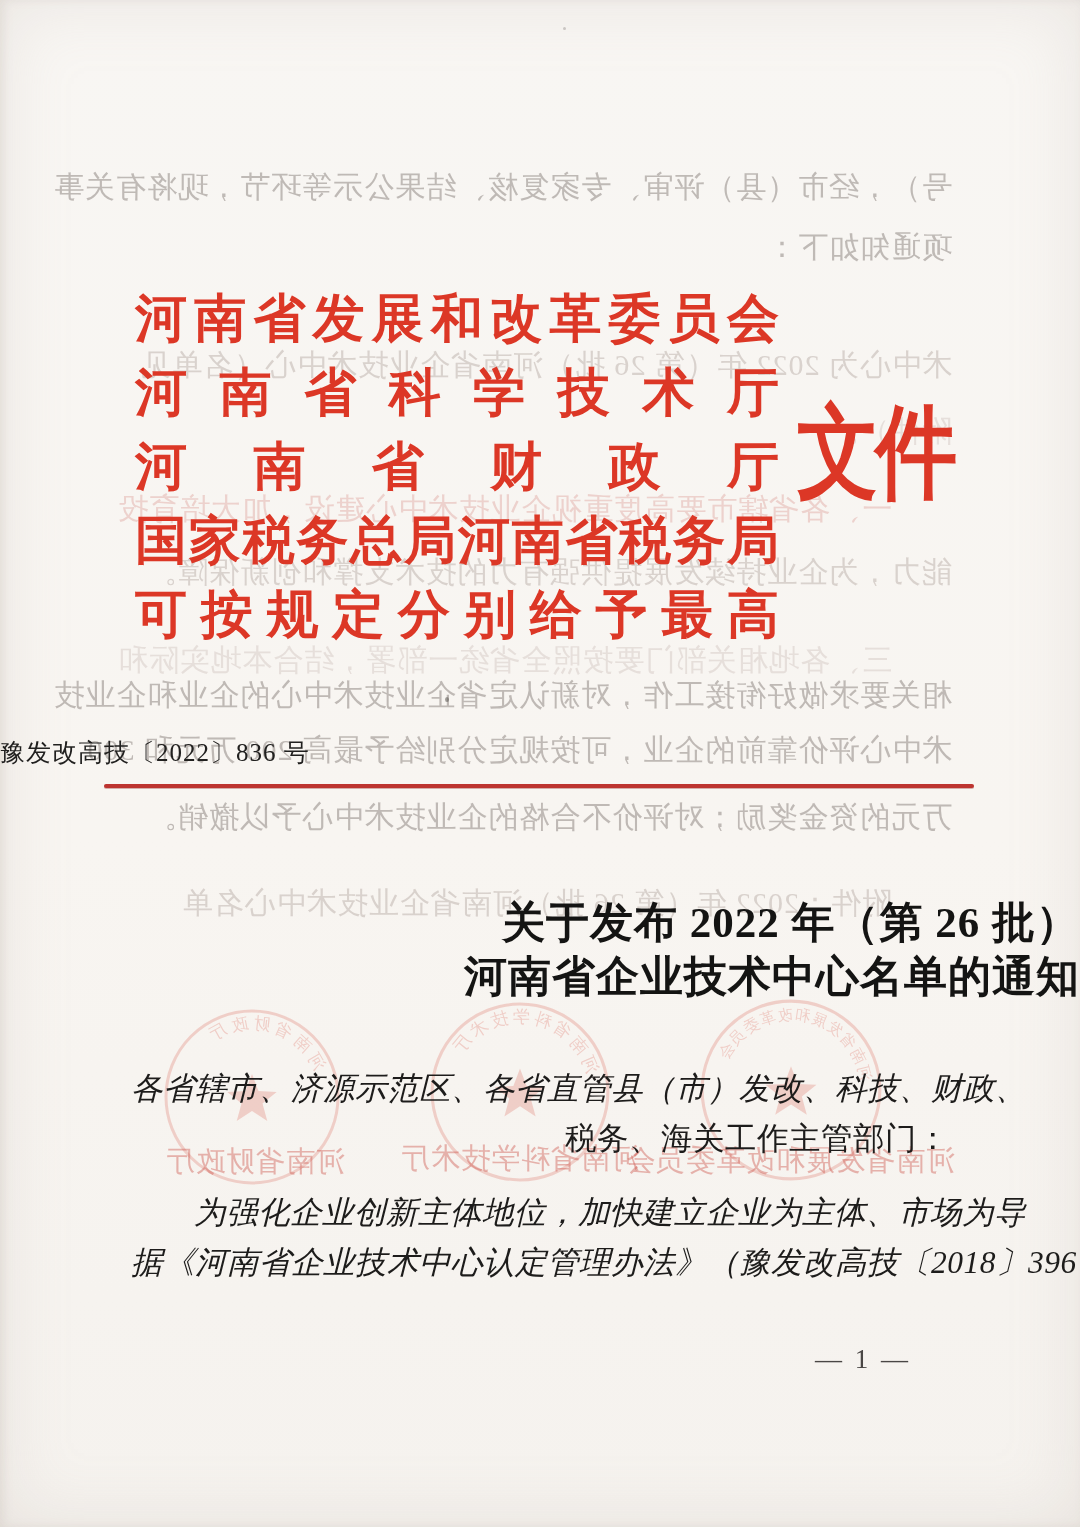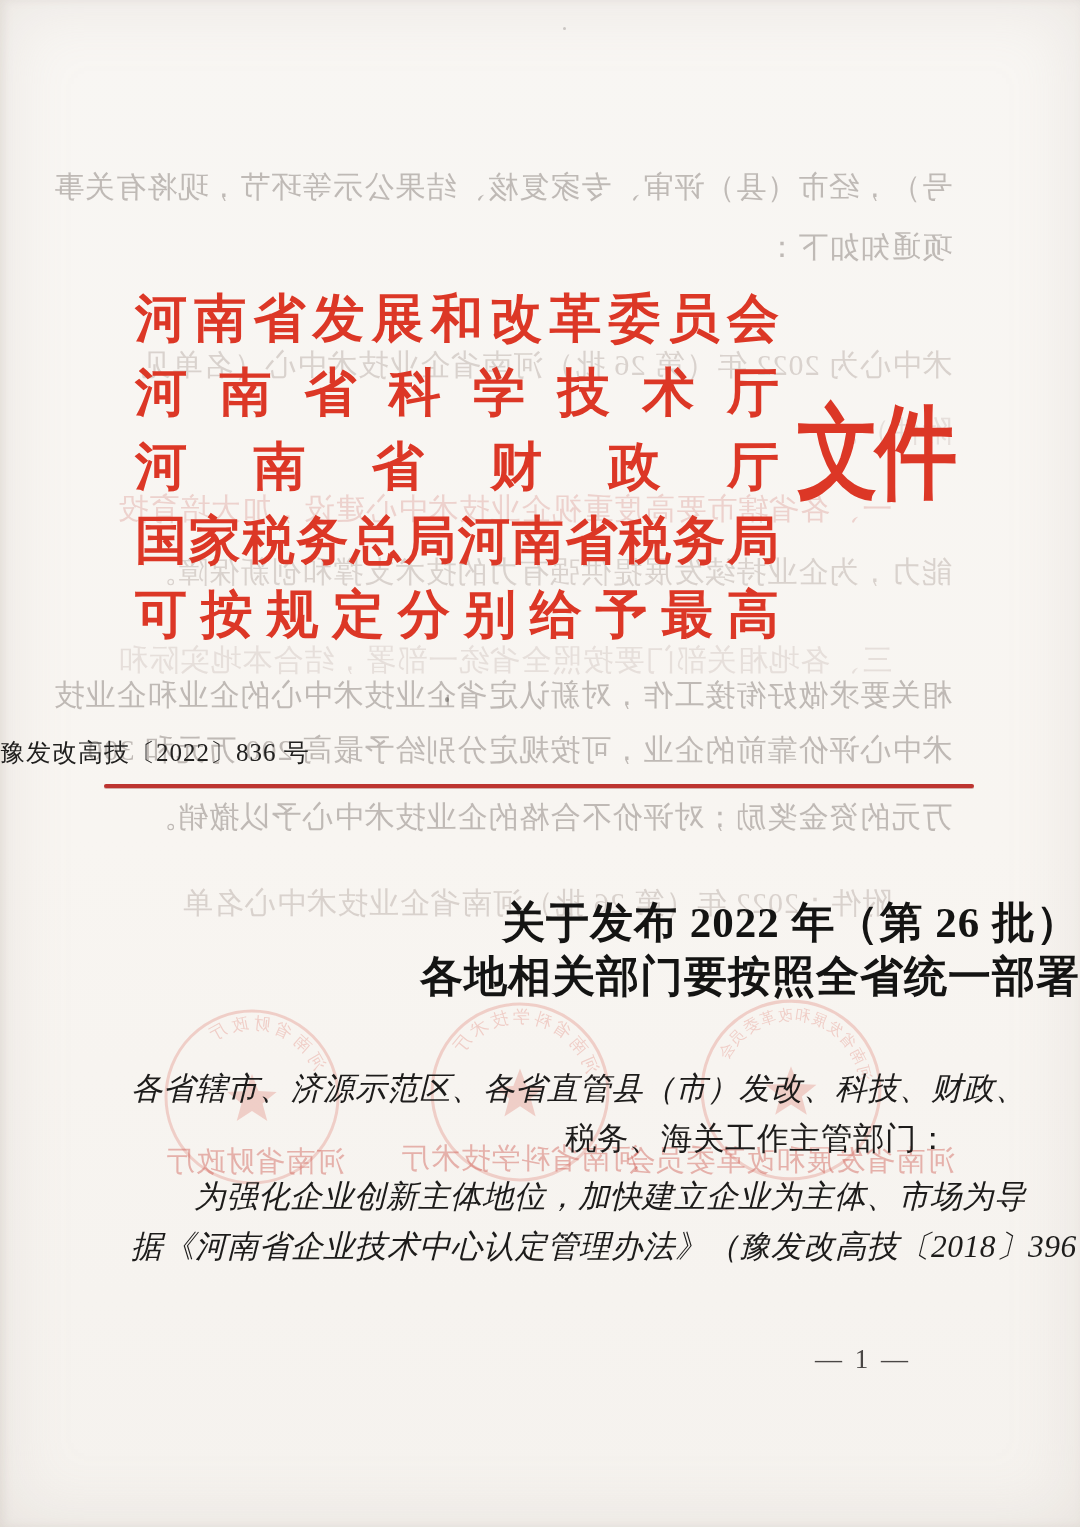--- a/index.html
+++ b/index.html
@@ -58,21 +58,21 @@
   }
   .doc-title{
     position:absolute;left:0;width:1080px;
     text-align:right;font-size:43px;font-weight:bold;
     color:#141413;letter-spacing:1px;white-space:nowrap;
   }
   .body-block{position:absolute;left:131px;top:1064px;width:818px;font-size:31.5px;color:#1d1c1b;}
   .body-line{height:50px;line-height:50px;white-space:nowrap;letter-spacing:.5px;}
   .jl{text-align:justify;text-align-last:justify;font-style:italic;}
   .ll{text-align:right;}
-  .para-gap{margin-top:8px;}
+  .para-gap{margin-top:24px;}
   .page-number{
     position:absolute;left:788px;top:1344px;width:150px;
     text-align:center;font-size:27px;color:#4a4745;letter-spacing:3px;white-space:nowrap;
   }
   .speck{position:absolute;border-radius:50%;background:rgba(90,85,80,.55);}
 </style>
 </head>
 <body>
 
 <div class="page">
@@ -137,21 +137,21 @@
     <div class="agency-line">可按规定分别给予最高</div>
   </div>
 
   <div class="doc-type">文件</div>
 
   <div class="doc-number">豫发改高技〔2022〕836 号</div>
 
   <div class="red-rule"></div>
 
   <div class="doc-title" style="top:894px">关于发布 2022 年（第 26 批）</div>
-  <div class="doc-title" style="top:948px">各地相关部门要按照全省统一部署</div>
+  <div class="doc-title" style="top:948px">河南省企业技术中心名单的通知</div>
 
   <div class="body-block">
     <div class="body-line jl">各省辖市、济源示范区、各省直管县（市）发改、科技、财政、</div>
     <div class="body-line ll">税务、海关工作主管部门：</div>
     <div class="body-line jl para-gap ind2">为强化企业创新主体地位，加快建立企业为主体、市场为导</div>
     <div class="body-line jl">据《河南省企业技术中心认定管理办法》（豫发改高技〔2018〕396</div>
   </div>
 
   <div class="page-number">— 1 —</div>
 

